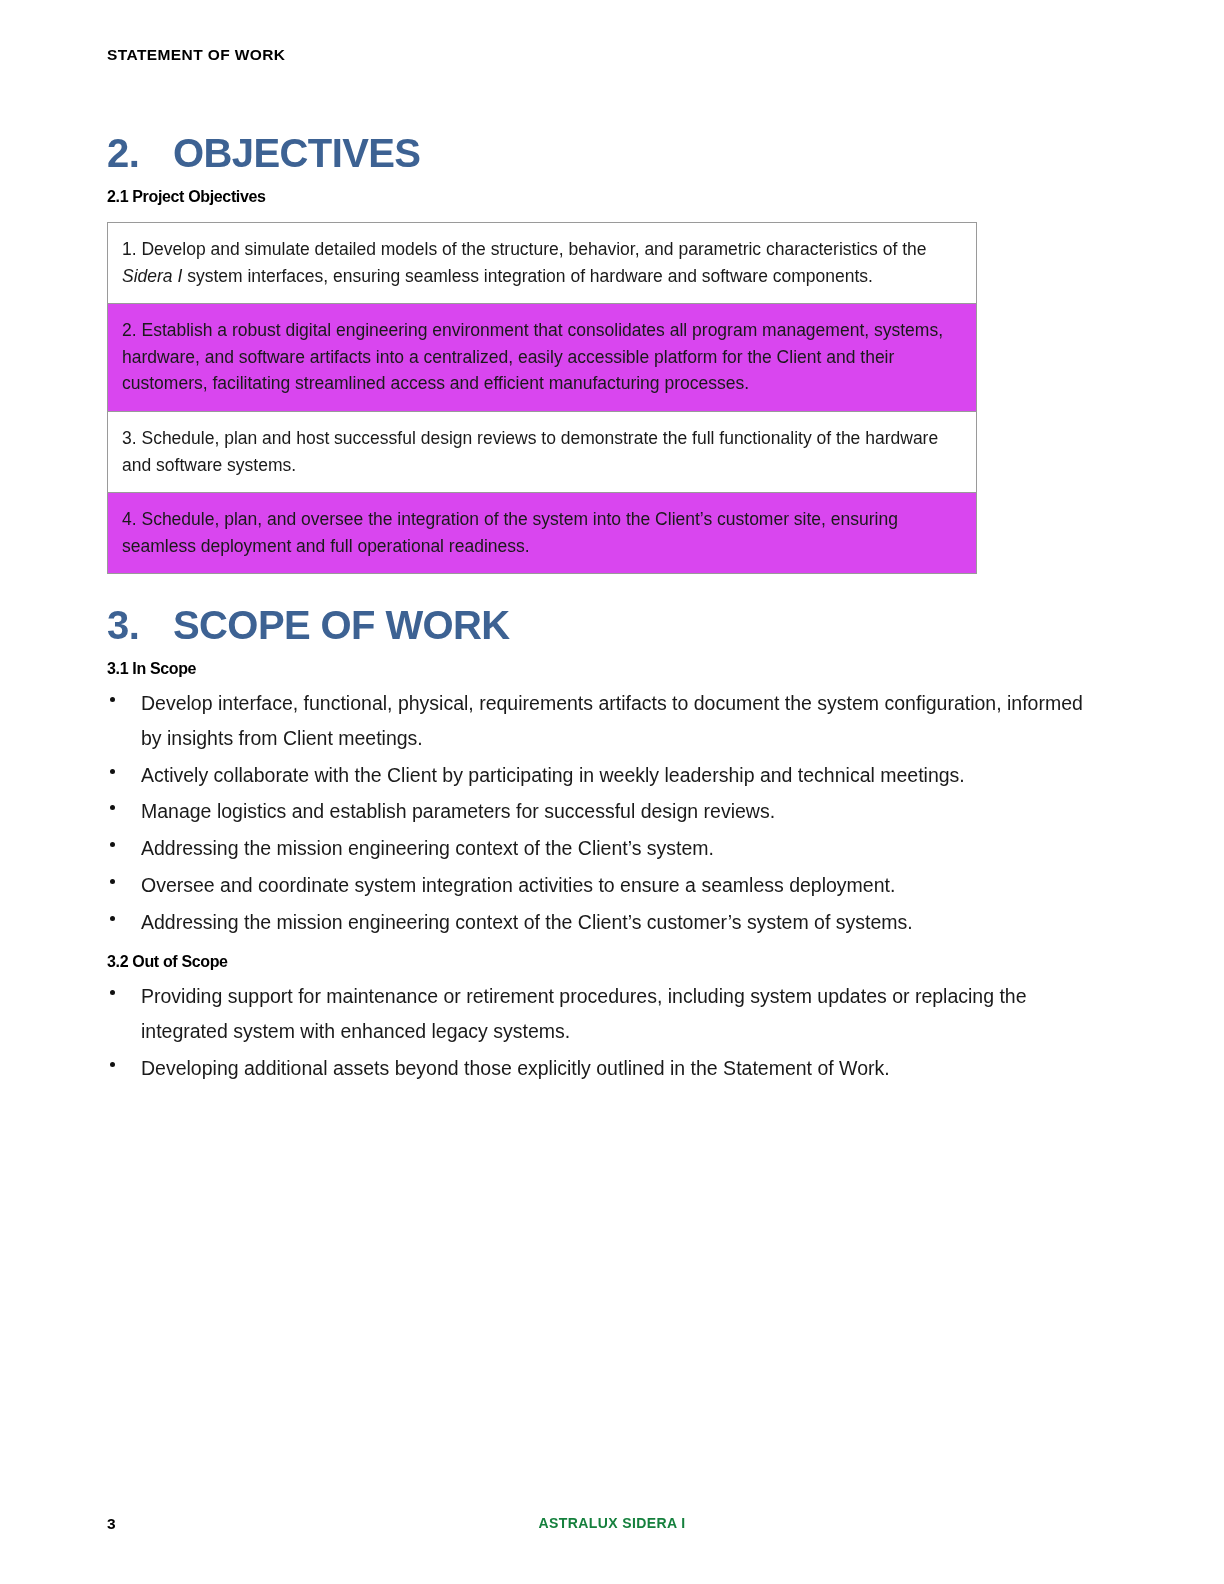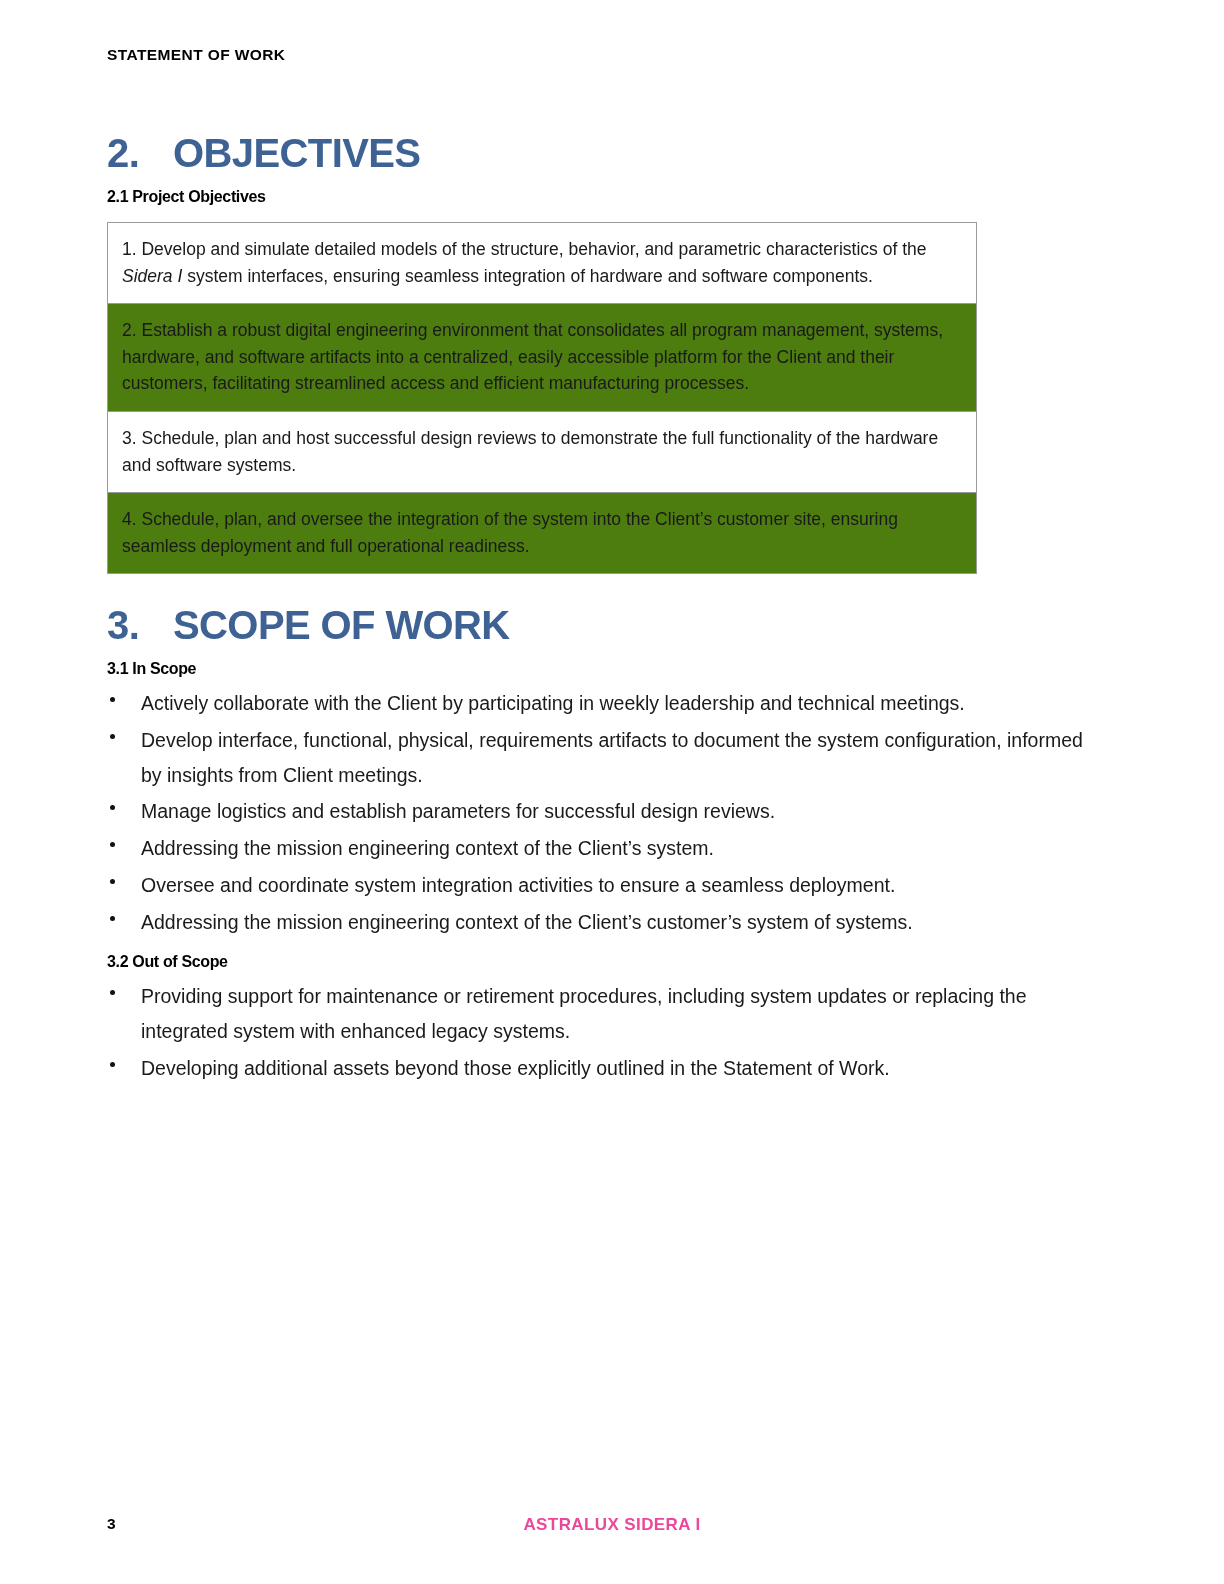--- a/index.html
+++ b/index.html
@@ -85,21 +85,21 @@
   }
   .objectives-table td {
     border: 1px solid #9a9a9a;
     padding: 13px 14px 14px 14px;
     font-size: 17.5px;
     line-height: 1.52;
     color: #1a1a1a;
     vertical-align: top;
   }
   .objectives-table tr.row-alt td {
-    background: #4d7c0f;
+    background: #d946ef;
   }
   .objectives-table tr.row-plain td {
     background: #ffffff;
   }
   .italic-term { font-style: italic; }
 
   
   .bullet-list {
     list-style: none;
     margin: 8px 0 0 0;
@@ -140,23 +140,23 @@
     font-size: 15.5px;
     color: #000000;
   }
   .footer-title {
     position: absolute;
     left: 0;
     right: 0;
     top: 0;
     text-align: center;
     font-weight: bold;
-    font-size: 17px;
+    font-size: 14px;
     letter-spacing: 0.4px;
-    color: #ec4899;
+    color: #15803d;
   }
 </style>
 </head>
 <body>
 
 <div class="page">
 
   <div class="doc-header">STATEMENT OF WORK</div>
 
   <div class="content">
@@ -188,22 +188,22 @@
     </table>
 
     <h1 class="section-heading" id="heading-scope">
       <span class="sec-num">3.</span>
       <span class="sec-title">SCOPE OF WORK</span>
     </h1>
 
     <h2 class="sub-heading">3.1 In Scope</h2>
 
     <ul class="bullet-list">
+      <li>Develop interface, functional, physical, requirements artifacts to document the system configuration, informed by insights from Client meetings.</li>
       <li>Actively collaborate with the Client by participating in weekly leadership and technical meetings.</li>
-      <li>Develop interface, functional, physical, requirements artifacts to document the system configuration, informed by insights from Client meetings.</li>
       <li>Manage logistics and establish parameters for successful design reviews.</li>
       <li>Addressing the mission engineering context of the Client’s system.</li>
       <li>Oversee and coordinate system integration activities to ensure a seamless deployment.</li>
       <li>Addressing the mission engineering context of the Client’s customer’s system of systems.</li>
     </ul>
 
     <h2 class="sub-heading">3.2 Out of Scope</h2>
 
     <ul class="bullet-list">
       <li>Providing support for maintenance or retirement procedures, including system updates or replacing the integrated system with enhanced legacy systems.</li>

